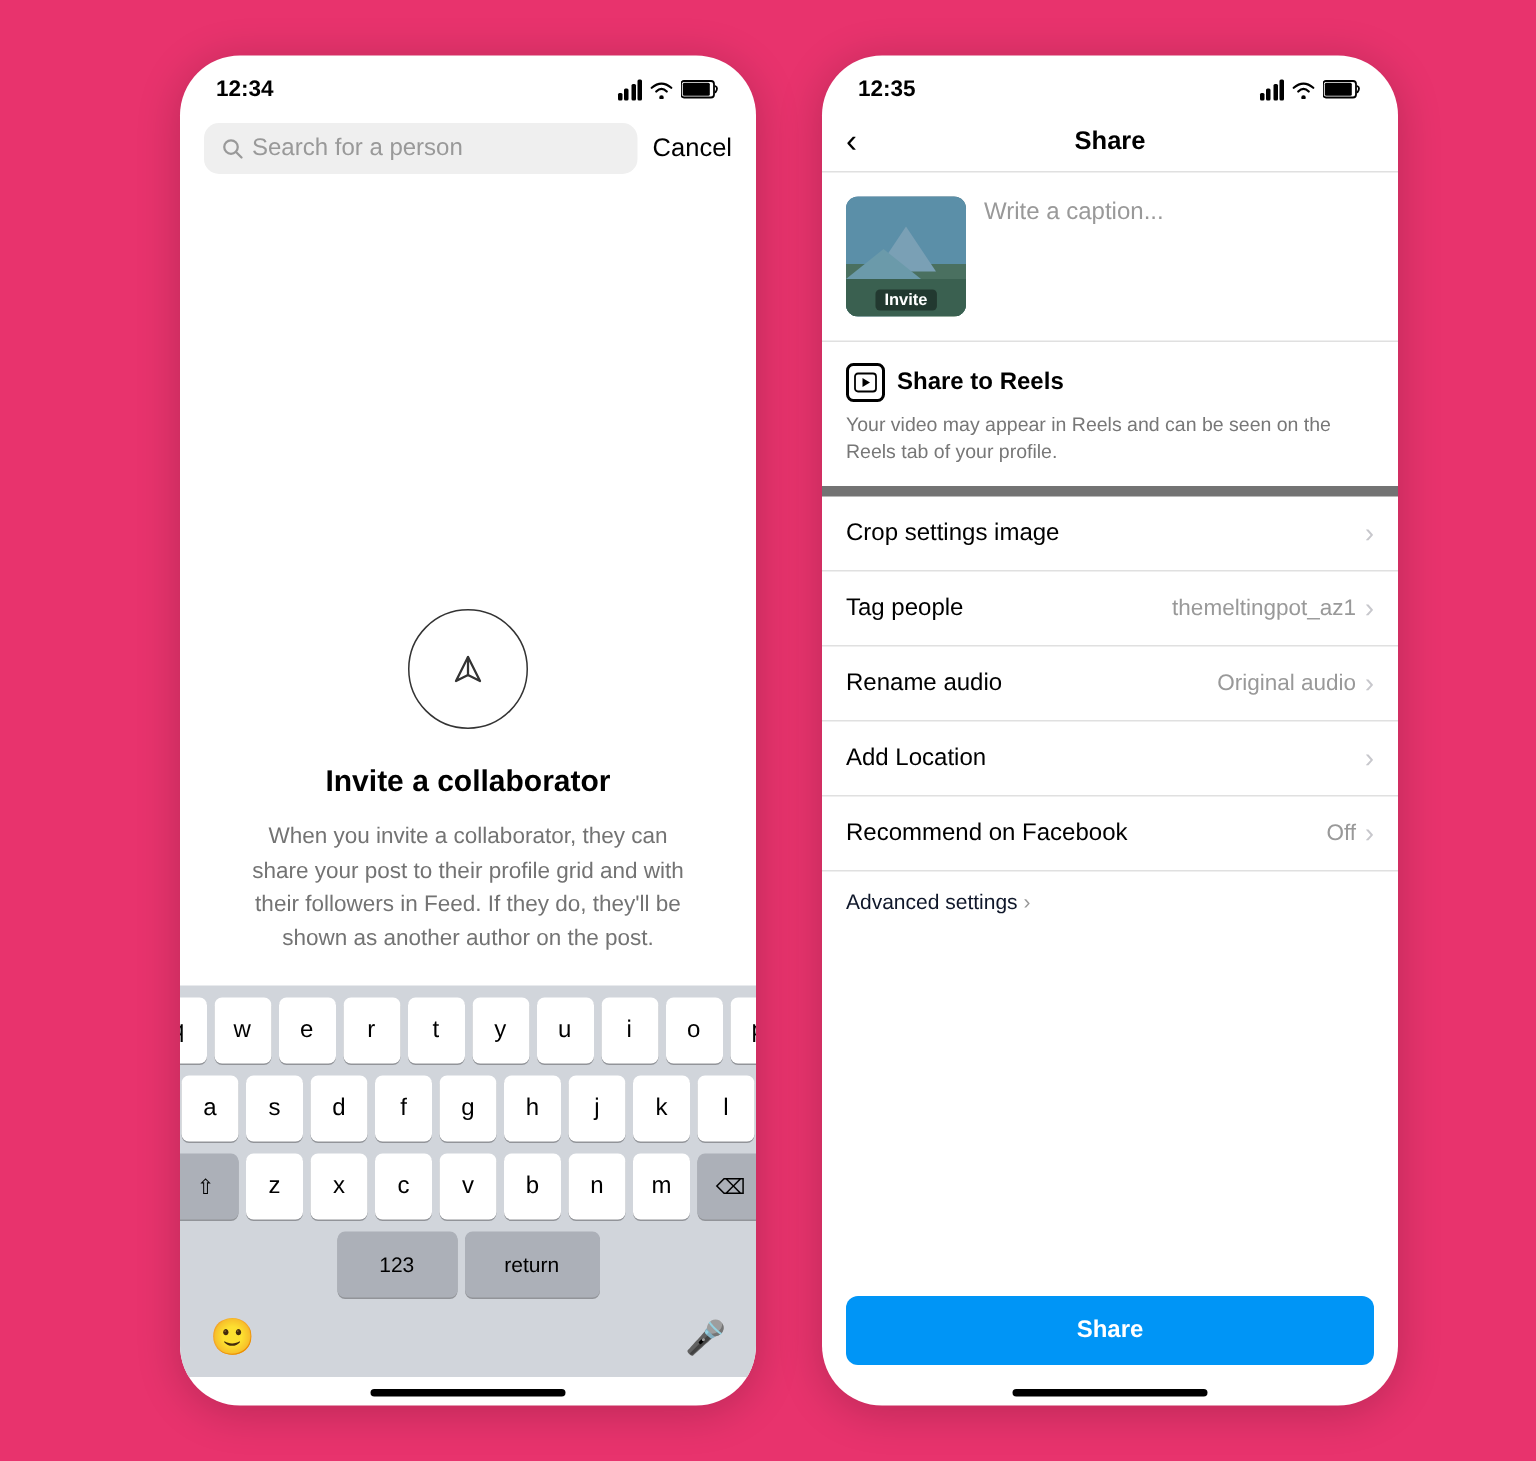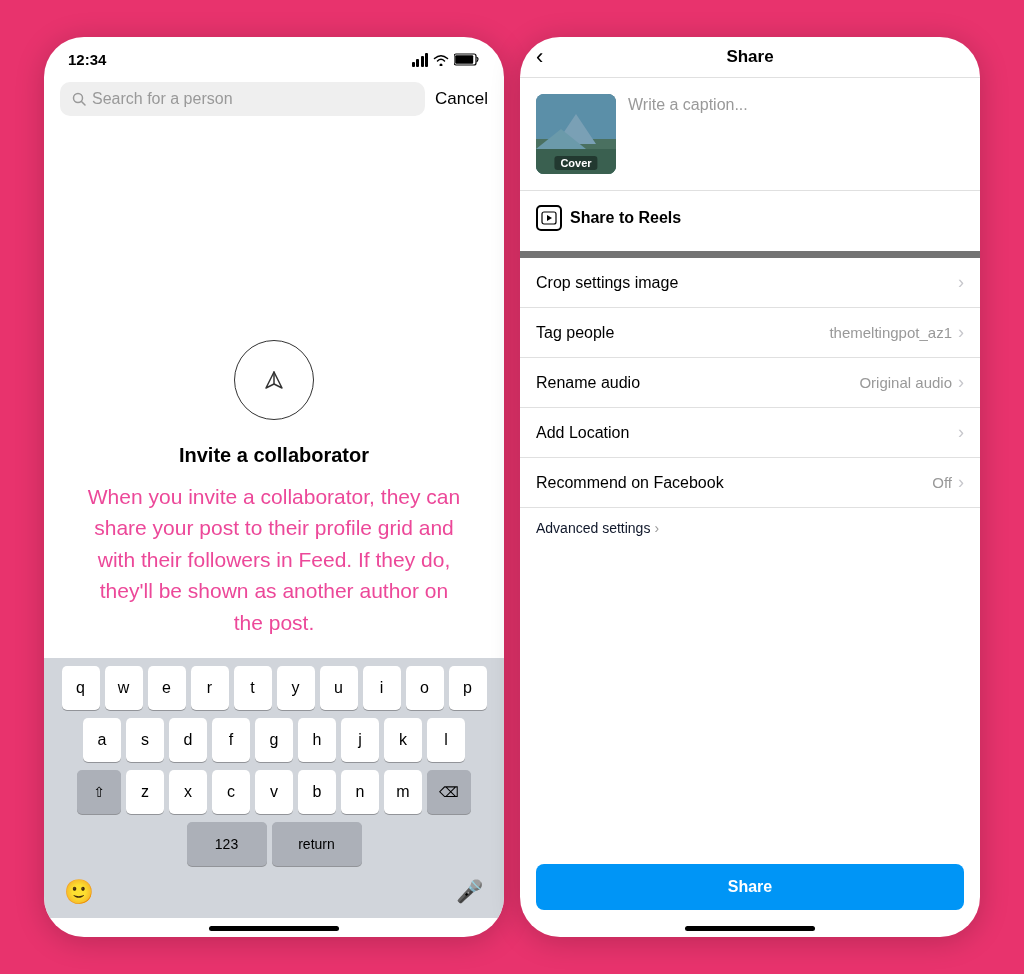--- a/index.html
+++ b/index.html
@@ -13,27 +13,28 @@
       padding: 20px;
     }
     .screenshots-container {
       display: flex;
       gap: 16px;
       align-items: flex-start;
     }
     .phone-screen {
       background: #ffffff;
       border-radius: 40px;
-      width: 460px;
+      width: 384px;
       min-height: 900px;
       overflow: hidden;
       box-shadow: 0 4px 30px rgba(0,0,0,0.2);
       position: relative;
       display: flex;
       flex-direction: column;
+      margin-left: 28px;
     }
     
     .status-bar {
       display: flex;
       justify-content: space-between;
       align-items: center;
       padding: 14px 24px 6px;
       font-size: 15px;
       font-weight: 600;
     }
@@ -76,22 +77,22 @@
       justify-content: center;
       margin-bottom: 24px;
     }
     .invite-title {
       font-size: 20px;
       font-weight: 700;
       color: #000;
       margin-bottom: 14px;
     }
     .invite-desc {
-      font-size: 21px;
-      color: #ec4899;
+      font-size: 15px;
+      color: #737373;
       line-height: 1.5;
     }
     
     .keyboard {
       background: #d1d5db;
       padding: 8px 4px 4px;
       margin-top: auto;
     }
     .keyboard-row {
       display: flex;
@@ -386,51 +387,73 @@
       <div class="keyboard-bottom-row">
         <span style="font-size:24px;">🙂</span>
         <span style="font-size:22px;">🎤</span>
       </div>
     </div>
     <div class="home-indicator"></div>
   </div>
 
   <div class="phone-screen">
 
+    <div class="status-bar">
+      <span class="status-time">12:35</span>
+      <div class="status-icons">
+        <div class="signal-bars">
+          <div class="bar" style="height:5px"></div>
+          <div class="bar" style="height:8px"></div>
+          <div class="bar" style="height:11px"></div>
+          <div class="bar" style="height:14px"></div>
+        </div>
+        <svg width="16" height="12" viewBox="0 0 16 12">
+          <path d="M8 9.5 a1.5 1.5 0 1 1 0 3 a1.5 1.5 0 0 1 0-3z" fill="#000"></path>
+          <path d="M4.5 7 Q8 3.5 11.5 7" stroke="#000" stroke-width="1.5" fill="none" stroke-linecap="round"></path>
+          <path d="M1.5 4.5 Q8 -1 14.5 4.5" stroke="#000" stroke-width="1.5" fill="none" stroke-linecap="round"></path>
+        </svg>
+        <svg width="26" height="13" viewBox="0 0 26 13">
+          <rect x="0" y="1" width="22" height="11" rx="2" stroke="#000" stroke-width="1.2" fill="none"></rect>
+          <rect x="1.2" y="2.2" width="18" height="8.6" rx="1" fill="#000"></rect>
+          <path d="M23 4.5 Q25 5.5 23 8.5" stroke="#000" stroke-width="1.2" fill="none" stroke-linecap="round"></path>
+        </svg>
+      </div>
+    </div>
 
     <div class="share-header">
       <span class="back-btn">‹</span>
       <span class="share-title">Share</span>
     </div>
 
     <div class="caption-row">
       <div class="thumbnail">
         
         <svg width="80" height="80" viewBox="0 0 80 80">
           <rect width="80" height="80" fill="#5b8fa8"></rect>
           <rect y="45" width="80" height="35" fill="#4a7060"></rect>
           <polygon points="20,50 40,20 60,50" fill="#7aa0b5"></polygon>
           <polygon points="0,55 25,35 50,55" fill="#6b9aaa"></polygon>
           <rect x="0" y="55" width="80" height="25" fill="#3a6050"></rect>
         </svg>
-        <span class="cover-label">Cover</span>
+        <span class="cover-label">Invite</span>
       </div>
       <span class="caption-placeholder">Write a caption...</span>
     </div>
 
     <div class="reels-section">
       <div class="reels-header">
         <div class="reels-icon">
           <svg width="16" height="14" viewBox="0 0 16 14">
             <rect x="1" y="1" width="14" height="12" rx="2" stroke="#000" stroke-width="1.2" fill="none"></rect>
             <polygon points="6,4 6,10 11,7" fill="#000"></polygon>
           </svg>
         </div>
         <span class="reels-title">Share to Reels</span>
       </div>
+      <div class="reels-desc">Your video may appear in Reels and can be seen on the Reels tab of your profile.</div>
     </div>
 
 
     <div class="settings-row">
       <span class="settings-label">Crop settings image</span>
       <div class="settings-right">
         <span class="chevron">›</span>
       </div>
     </div>
 

